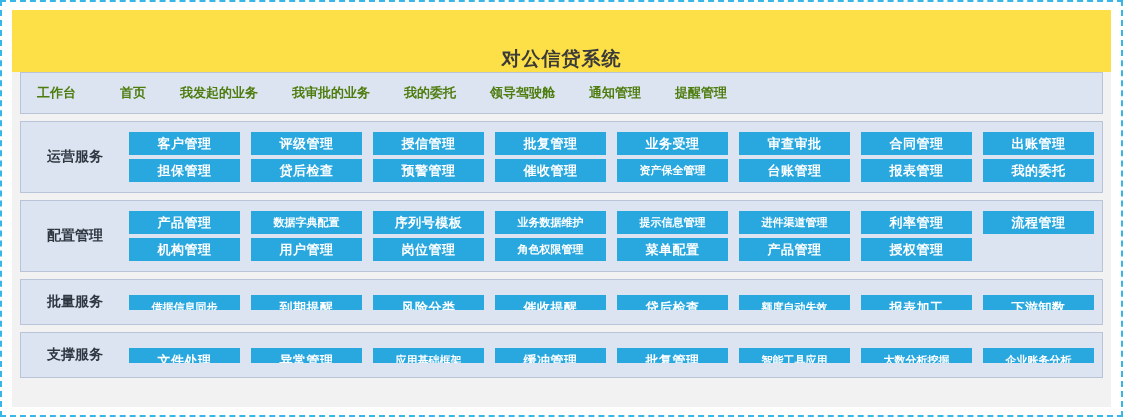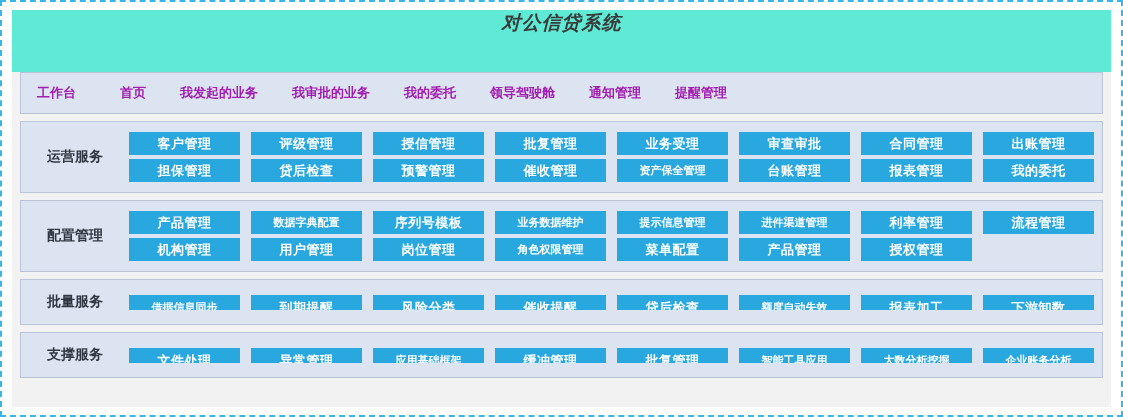--- a/index.html
+++ b/index.html
@@ -28,45 +28,44 @@
     background: #f2f2f2;
     box-sizing: border-box;
     display: flex;
     flex-direction: column;
   }
   
   .title-bar {
     height: 62px;
     flex: 0 0 62px;
     display: flex;
-    align-items: flex-start;
+    align-items: flex-end;
     justify-content: center;
-    background: #5eead4;
-    font-style: italic;
+    background: #fde047;
   }
   .title-text {
     font-size: 19px;
     font-weight: bold;
     color: #3a3a3a;
     letter-spacing: 1px;
   }
   
   .nav-bar {
     flex: 0 0 42px;
     margin: 0 8px 7px 8px;
     background: #dde4f1;
     border: 1px solid #b9c4d8;
     box-sizing: border-box;
     display: flex;
     align-items: center;
     padding-left: 16px;
   }
   .nav-item {
     font-size: 13px;
-    color: #a21caf;
+    color: #4d7c0f;
     font-weight: bold;
     margin-right: 34px;
     white-space: nowrap;
     cursor: default;
   }
   .nav-item:first-child { margin-right: 44px; }
   
   .sections {
     flex: 1 1 auto;
     display: flex;

